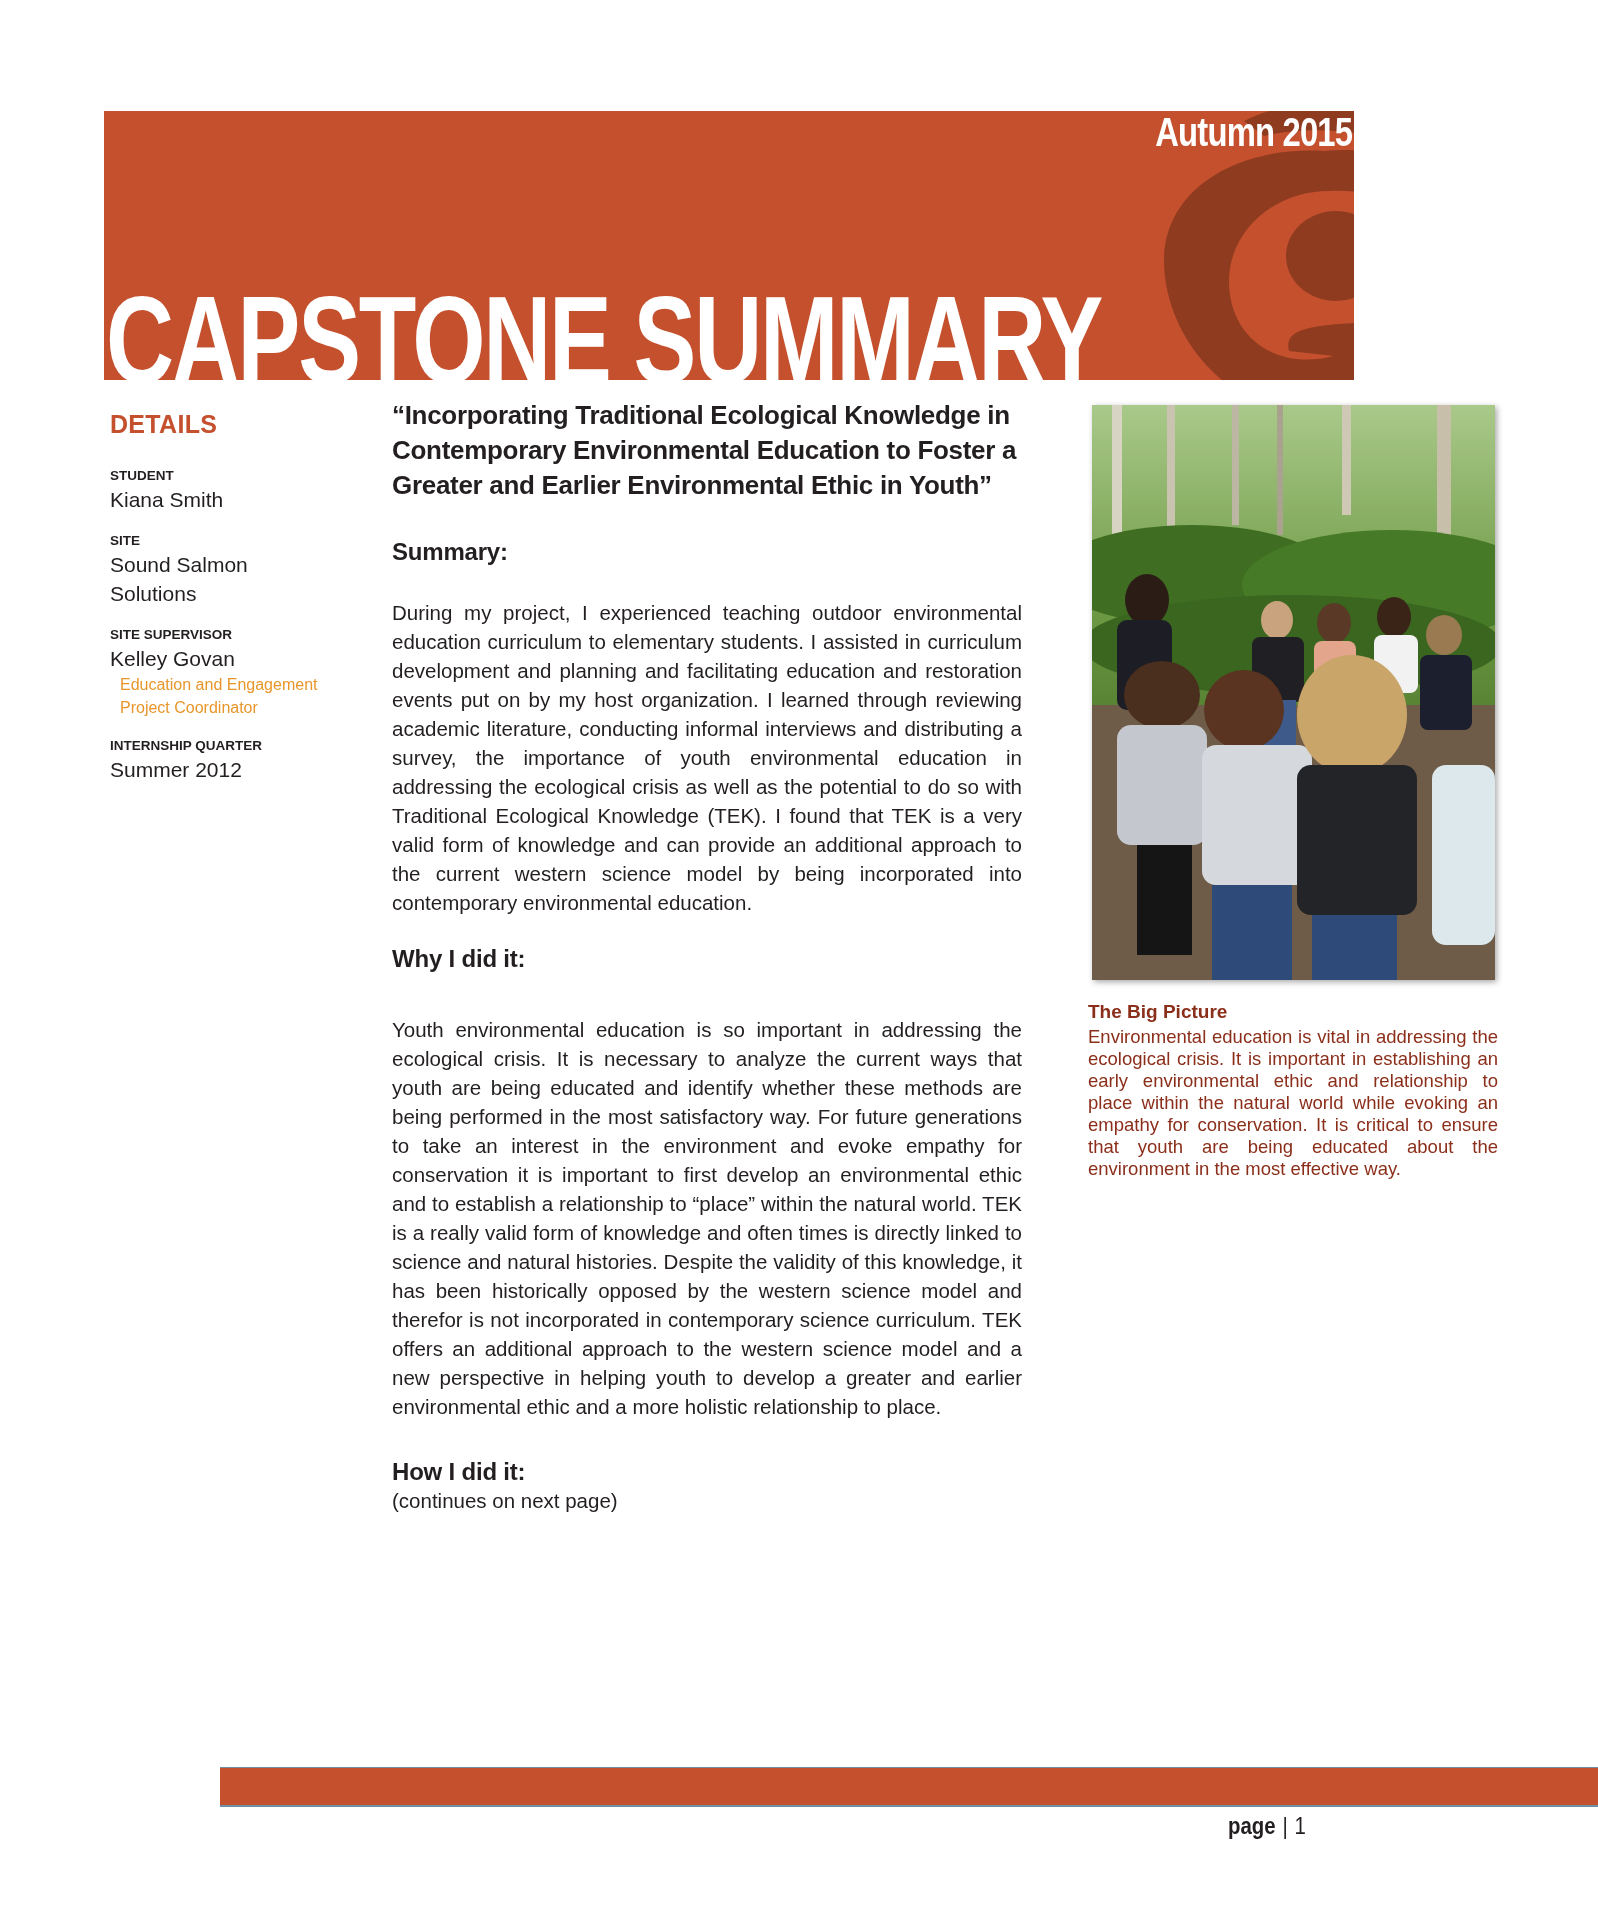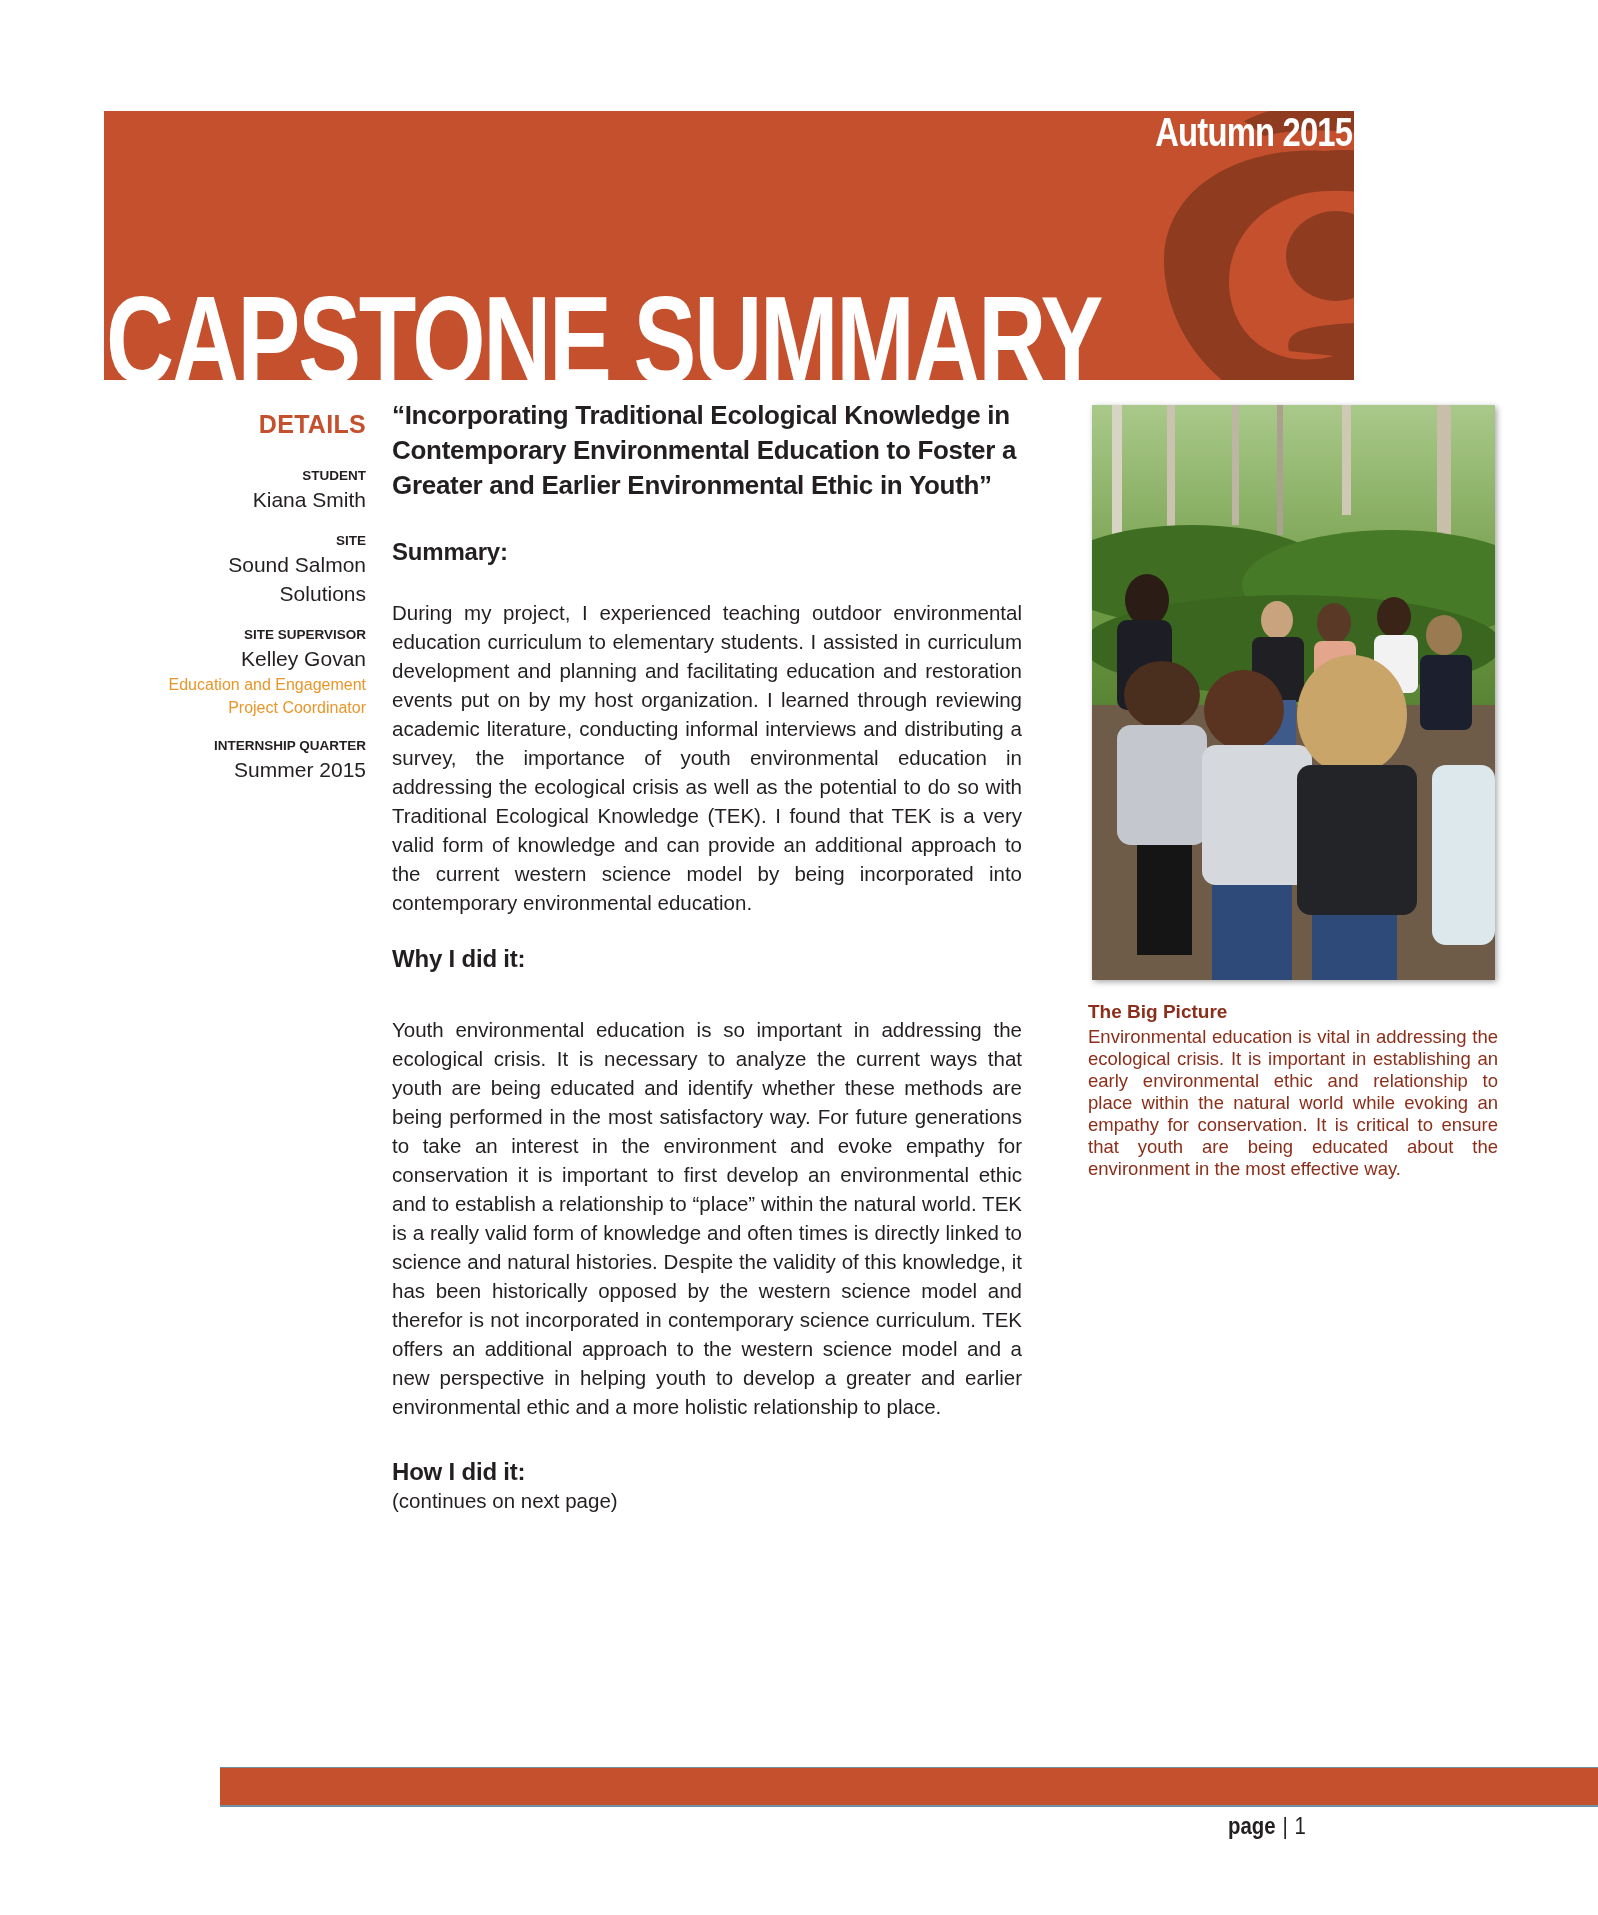--- a/index.html
+++ b/index.html
@@ -12,21 +12,21 @@
     .banner svg.swirl { position: absolute; left: 1050px; top: -20px; width: 344px; height: 310px; }
     .season { position: absolute; right: 2px; top: 1px; color: #fff; font-weight: bold;
               font-size: 40px; letter-spacing: -1px; transform: scaleX(0.82); transform-origin: right top;
               font-family: "Liberation Sans", sans-serif; line-height: 40px; }
     .doc-title { position: absolute; left: 2px; bottom: -22px; color: #fff; font-weight: bold;
                  font-size: 124px; line-height: 124px; letter-spacing: -3px; white-space: nowrap;
                  transform: scaleX(0.76); transform-origin: left bottom;
                  font-family: "Liberation Sans", sans-serif; }
 
     
-    .details { position: absolute; left: 110px; top: 410px; width: 256px; text-align: right; }
+    .details { position: absolute; left: 110px; top: 410px; width: 256px; }
     .details .heading { color: #c4502d; font-weight: bold; font-size: 25px; margin-bottom: 28px; letter-spacing: 0.3px; }
     .details .label { font-weight: bold; font-size: 13.5px; color: #231f20; letter-spacing: 0px; margin-top: 14px; line-height: 18px; }
     .details .value { font-size: 21px; line-height: 29px; color: #231f20; }
     .details .sub { font-size: 16px; line-height: 23px; color: #e8962a; }
     .details .group { margin-bottom: 18px; }
 
     
     .main { position: absolute; left: 392px; top: 398px; width: 630px; }
     .main .title { font-weight: bold; font-size: 26px; line-height: 35px; color: #231f20; letter-spacing: -0.3px; }
     .main h2 { font-weight: bold; font-size: 24px; margin: 0; color: #231f20; letter-spacing: -0.2px; }
@@ -83,21 +83,21 @@
 
 
   <div class="group">
     <div class="label">SITE SUPERVISOR</div>
     <div class="value">Kelley Govan</div>
     <div class="sub" style="padding-left:10px;">Education and Engagement Project Coordinator</div>
   </div>
 
   <div class="group">
     <div class="label">INTERNSHIP QUARTER</div>
-    <div class="value">Summer 2015</div>
+    <div class="value">Summer 2012</div>
   </div>
 </div>
 
 <div class="main">
   <div class="title">“Incorporating Traditional Ecological Knowledge in Contemporary Environmental Education to Foster a Greater and Earlier Environmental Ethic in Youth”</div>
   <h2 class="h-summary">Summary:</h2>
   <p class="p-summary">During my project, I experienced teaching outdoor environmental education curriculum to elementary students. I assisted in curriculum development and planning and facilitating education and restoration events put on by my host organization. I learned through reviewing academic literature, conducting informal interviews and distributing a survey, the importance of youth environmental education in addressing the ecological crisis as well as the potential to do so with Traditional Ecological Knowledge (TEK). I found that TEK is a very valid form of knowledge and can provide an additional approach to the current western science model by being incorporated into contemporary environmental education.</p>
   <h2 class="h-why">Why I did it:</h2>
   <p class="p-why">Youth environmental education is so important in addressing the ecological crisis. It is necessary to analyze the current ways that youth are being educated and identify whether these methods are being performed in the most satisfactory way. For future generations to take an interest in the environment and evoke empathy for conservation it is important to first develop an environmental ethic and to establish a relationship to “place” within the natural world. TEK is a really valid form of knowledge and often times is directly linked to science and natural histories. Despite the validity of this knowledge, it has been historically opposed by the western science model and therefor is not incorporated in contemporary science curriculum. TEK offers an additional approach to the western science model and a new perspective in helping youth to develop a greater and earlier environmental ethic and a more holistic relationship to place.</p>
   <h2 class="h-how">How I did it:</h2>

